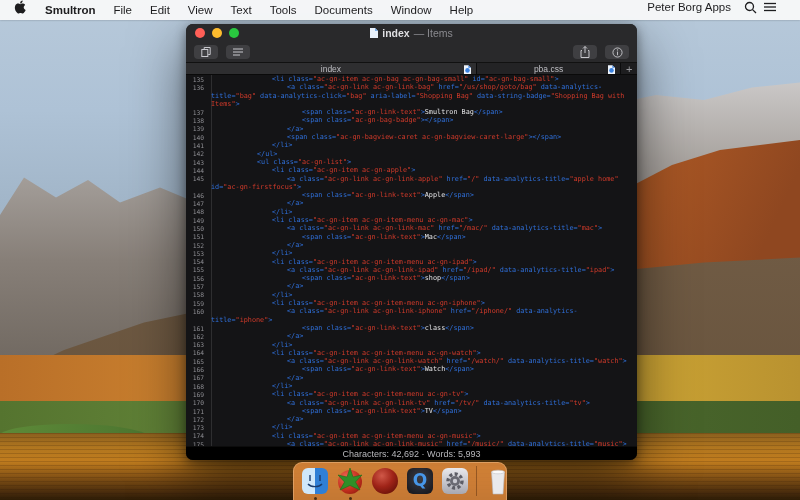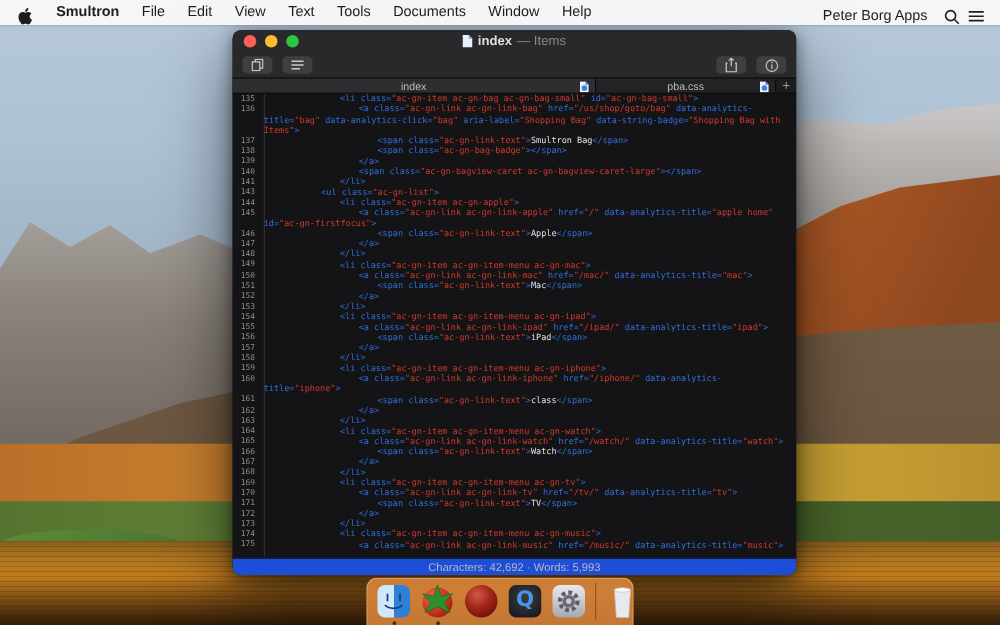--- a/index.html
+++ b/index.html
@@ -23,26 +23,26 @@
   .wp-grass { position:absolute; left:0; top:424px; width:150px; height:26px; border-radius:50% 60% 40% 50%;
     background:linear-gradient(90deg,#5d8a38,#4c7530); }
   .wp-water { position:absolute; left:0; right:0; top:433px; height:67px;
     background:linear-gradient(180deg,#8a5f1e 0%,#b1761f 22%,#c07c1e 42%,#83511500 0),
                linear-gradient(180deg,#8a5f1e 0%,#b1761f 22%,#c07c1e 42%,#7e4e14 68%,#45290c 90%,#2e1d06 100%); }
   .wp-water:after { content:""; position:absolute; inset:0;
     background:repeating-linear-gradient(180deg,rgba(40,20,5,.18) 0 1px,transparent 1px 4px); }
 
   
   #menubar { position:absolute; left:0; top:0; width:800px; height:20px;
-    background:rgba(246,247,248,.97); display:flex; align-items:flex-end;
+    background:rgba(246,247,248,.97); display:flex; align-items:flex-start;
     font-size:11.5px; color:#1d1d1f; z-index:30; box-shadow:0 0 2px rgba(0,0,0,.3); }
   #menubar .apple { margin:0 10px 0 14px; display:flex; align-items:center; }
   .menu-item { padding:0 9px; line-height:20px; }
   .menu-item.app { font-weight:bold; }
-  #menubar-right { margin-left:auto; display:flex; align-items:center; gap:6px; padding-right:12px; }
+  #menubar-right { margin-left:auto; display:flex; align-items:center; gap:6px; padding-right:23px; }
   #menubar-right .mtext { padding:0 6px; }
   .mb-ic { width:14px; height:14px; display:flex; align-items:center; justify-content:center; }
 
   
   #window { position:absolute; left:186px; top:24px; width:451px; height:436px;
     border-radius:7px; overflow:hidden; z-index:20;
     box-shadow:0 22px 55px rgba(0,0,0,.55), 0 3px 12px rgba(0,0,0,.45);
     background:#161618; display:flex; flex-direction:column; }
   #titlebar { height:18px; background:#29292b; display:flex; align-items:center; position:relative; flex:0 0 auto; }
   .tl { width:10px; height:10px; border-radius:50%; margin-left:7px; }
@@ -69,21 +69,21 @@
   .crow { display:flex; height:8.31px; align-items:center; }
   .ln { width:22px; flex:0 0 22px; text-align:right; padding-right:4px;
     font-family:"DejaVu Sans Mono", monospace; font-size:6.3px; color:#8e8e93; }
   .cl { flex:1; margin-left:3px; white-space:pre; overflow:hidden;
     font-family:"DejaVu Sans Mono", monospace; font-size:6.8px; line-height:8.31px; }
   .tk-t { color:#2f6fd9; }
   .tk-s { color:#d03a2a; }
   .tk-x { color:#e3e3e5; }
 
   
-  #statusbar { height:14px; background:#1d4ed8; border-top:1px solid #0c0c0c; flex:0 0 auto;
+  #statusbar { height:14px; background:#000000; border-top:1px solid #0c0c0c; flex:0 0 auto;
     display:flex; align-items:center; justify-content:center; font-size:9px; color:#b7b7bb; }
 
   
   #dock { position:absolute; left:293px; top:462px; width:214px; height:38px; z-index:25;
     background:rgba(230,142,62,.82); border:1px solid rgba(255,220,180,.35); border-bottom:none;
     border-radius:9px 9px 0 0; display:flex; align-items:center; padding:2px 7px 4px; gap:7px; }
   .dicon { position:relative; width:28px; height:28px; flex:0 0 auto; display:flex; align-items:center; justify-content:center; }
   .running-dot { position:absolute; left:50%; bottom:-5px; width:3px; height:3px; margin-left:-1.5px;
     border-radius:50%; background:#4a2c10; }
   .dock-sep { width:1px; height:30px; background:rgba(80,40,10,.45); flex:0 0 auto; }
@@ -244,20 +244,24 @@
           </div>
           <div class="crow">
             <span class="ln">140</span>
             <span class="cl" style="padding-left: 76px;"><span class="tk-t">&lt;span class=</span><span class="tk-s">"ac-gn-bagview-caret ac-gn-bagview-caret-large"</span><span class="tk-t">&gt;&lt;/span&gt;</span></span>
           </div>
           <div class="crow">
             <span class="ln">141</span>
             <span class="cl" style="padding-left: 61px;"><span class="tk-t">&lt;/li&gt;</span></span>
           </div>
           <div class="crow">
+            <span class="ln">142</span>
+            <span class="cl" style="padding-left: 46px;"><span class="tk-t">&lt;/ul&gt;</span></span>
+          </div>
+          <div class="crow">
             <span class="ln">143</span>
             <span class="cl" style="padding-left: 46px;"><span class="tk-t">&lt;ul class=</span><span class="tk-s">"ac-gn-list"</span><span class="tk-t">&gt;</span></span>
           </div>
           <div class="crow">
             <span class="ln">144</span>
             <span class="cl" style="padding-left: 61px;"><span class="tk-t">&lt;li class=</span><span class="tk-s">"ac-gn-item ac-gn-apple"</span><span class="tk-t">&gt;</span></span>
           </div>
           <div class="crow">
             <span class="ln">145</span>
             <span class="cl" style="padding-left: 76px;"><span class="tk-t">&lt;a class=</span><span class="tk-s">"ac-gn-link ac-gn-link-apple"</span><span class="tk-t"> href=</span><span class="tk-s">"/"</span><span class="tk-t"> data-analytics-title=</span><span class="tk-s">"apple home"</span></span>
@@ -301,21 +305,21 @@
           <div class="crow">
             <span class="ln">154</span>
             <span class="cl" style="padding-left: 61px;"><span class="tk-t">&lt;li class=</span><span class="tk-s">"ac-gn-item ac-gn-item-menu ac-gn-ipad"</span><span class="tk-t">&gt;</span></span>
           </div>
           <div class="crow">
             <span class="ln">155</span>
             <span class="cl" style="padding-left: 76px;"><span class="tk-t">&lt;a class=</span><span class="tk-s">"ac-gn-link ac-gn-link-ipad"</span><span class="tk-t"> href=</span><span class="tk-s">"/ipad/"</span><span class="tk-t"> data-analytics-title=</span><span class="tk-s">"ipad"</span><span class="tk-t">&gt;</span></span>
           </div>
           <div class="crow">
             <span class="ln">156</span>
-            <span class="cl" style="padding-left: 91px;"><span class="tk-t">&lt;span class=</span><span class="tk-s">"ac-gn-link-text"</span><span class="tk-t">&gt;</span><span class="tk-x">iPad</span><span class="tk-t">&lt;/span&gt;</span></span>
+            <span class="cl" style="padding-left: 91px;"><span class="tk-t">&lt;span class=</span><span class="tk-s">"ac-gn-link-text"</span><span class="tk-t">&gt;</span><span class="tk-x">shop</span><span class="tk-t">&lt;/span&gt;</span></span>
           </div>
           <div class="crow">
             <span class="ln">157</span>
             <span class="cl" style="padding-left: 76px;"><span class="tk-t">&lt;/a&gt;</span></span>
           </div>
           <div class="crow">
             <span class="ln">158</span>
             <span class="cl" style="padding-left: 61px;"><span class="tk-t">&lt;/li&gt;</span></span>
           </div>
           <div class="crow">

